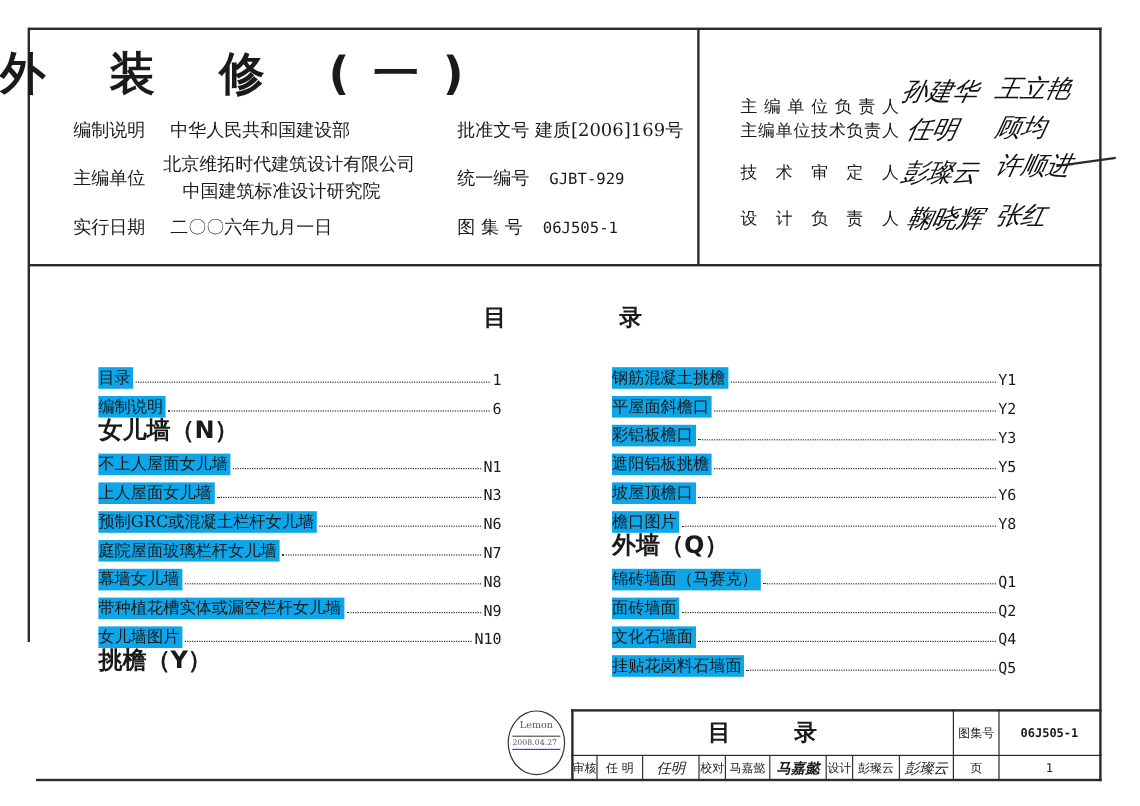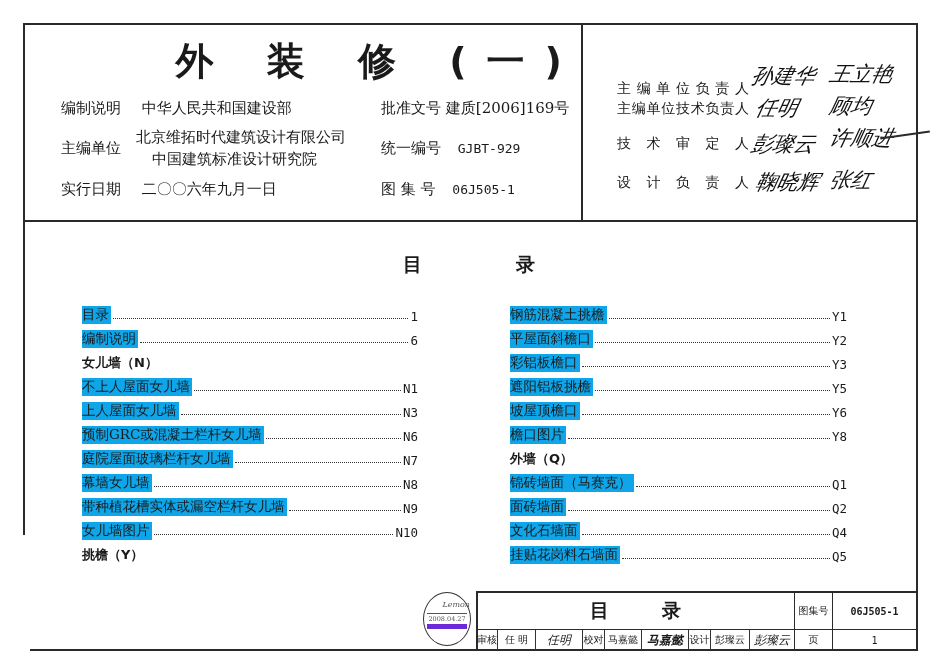--- a/index.html
+++ b/index.html
@@ -1,48 +1,48 @@
 <!DOCTYPE html>
 <html><head>
 <meta charset="utf-8">
 <style>
   html, body { margin:0; padding:0; background:#ffffff; }
   body { width:950px; height:672px; position:relative; overflow:hidden;
          font-family:"DejaVu Serif", "Liberation Serif", serif; color:#1a1a1a; }
   .abs { position:absolute; }
   .line { position:absolute; background:#2a2a2a; }
   
-  .main-title { position:absolute; left:0; width:582px; top:36px; text-align:right;
+  .main-title { position:absolute; left:0; width:582px; top:36px; text-align:left;
      font-family:"DejaVu Sans", sans-serif; font-size:38px; font-weight:bold; letter-spacing:20px; }
   .meta { position:absolute; font-size:15px; line-height:20px; white-space:nowrap; }
   .meta .lbl { display:inline-block; }
   
   .sig-row { position:absolute; left:617px; font-size:14px; white-space:nowrap; }
   .sig-lbl { display:inline-block; width:132px; text-align:justify; text-align-last:justify; }
   .sig-hand { position:absolute; font-family:"DejaVu Serif", serif; font-style:italic;
      font-size:21px; color:#111; white-space:nowrap; transform:skewX(-12deg); }
   
   .toc-heading { position:absolute; top:252px; font-family:"DejaVu Sans", sans-serif;
      font-size:19px; font-weight:bold; }
   .toc-col { position:absolute; top:300px; }
   .toc-row { position:relative; height:24px; display:flex; align-items:flex-end;
      font-size:13.5px; white-space:nowrap; }
   .toc-row .t { background:#0ea5e9; padding-right:2px; }
   .toc-row .dots { flex:1; border-bottom:1.5px dotted #333; margin:0 2px 5px 2px; }
   .toc-row .p { font-family:"DejaVu Sans Mono", monospace; font-size:12.5px; }
   .toc-section { height:24px; display:flex; align-items:flex-end;
-     font-family:"DejaVu Sans", sans-serif; font-weight:bold; font-size:13px; }
+     font-family:"DejaVu Sans", sans-serif; font-weight:bold; font-size:20px; }
   
   .fcell { position:absolute; border-right:1px solid #333; box-sizing:border-box;
      font-size:10px; display:flex; align-items:center; justify-content:center; white-space:nowrap; }
   .stamp { position:absolute; left:423px; top:592px; width:48px; height:54px;
      border:1.5px solid #333; border-radius:50%; box-sizing:border-box; }
-  .stamp .s1 { position:absolute; top:7px; width:100%; text-align:right; font-size:8px; color:#555;font-style:italic; }
+  .stamp .s1 { position:absolute; top:7px; width:100%; text-align:center; font-size:8px; color:#555; }
   .stamp .s2 { position:absolute; top:20px; left:3px; right:3px; border-top:1px solid #555;
-     border-bottom:5px solid #6d28d9; text-align:center; font-size:6.5px; color:#555; padding:1px 0; }
+     border-bottom:1px solid #6d28d9; font-size:6.5px; color:#555; padding:1px 0; }
 </style>
 </head>
 <body>
 
 <div class="line" style="left:24px;top:23px;width:894px;height:2px;"></div>
 <div class="line" style="left:23px;top:23px;width:2px;height:512px;"></div>
 <div class="line" style="left:916px;top:23px;width:2px;height:628px;"></div>
 <div class="line" style="left:24px;top:220px;width:894px;height:1.5px;"></div>
 <div class="line" style="left:581px;top:24px;width:1.5px;height:197px;"></div>
 <div class="line" style="left:30px;top:649px;width:888px;height:2px;"></div>

